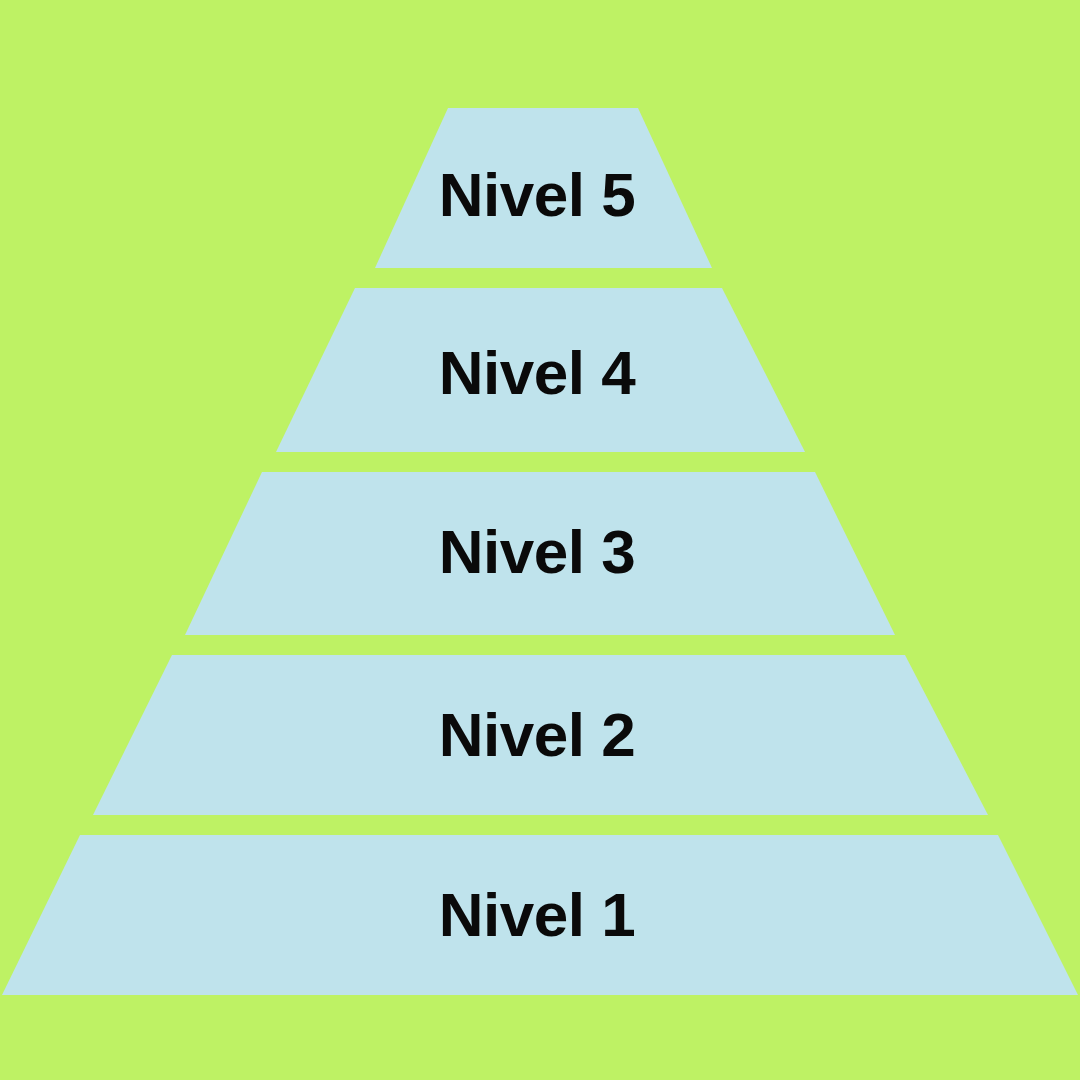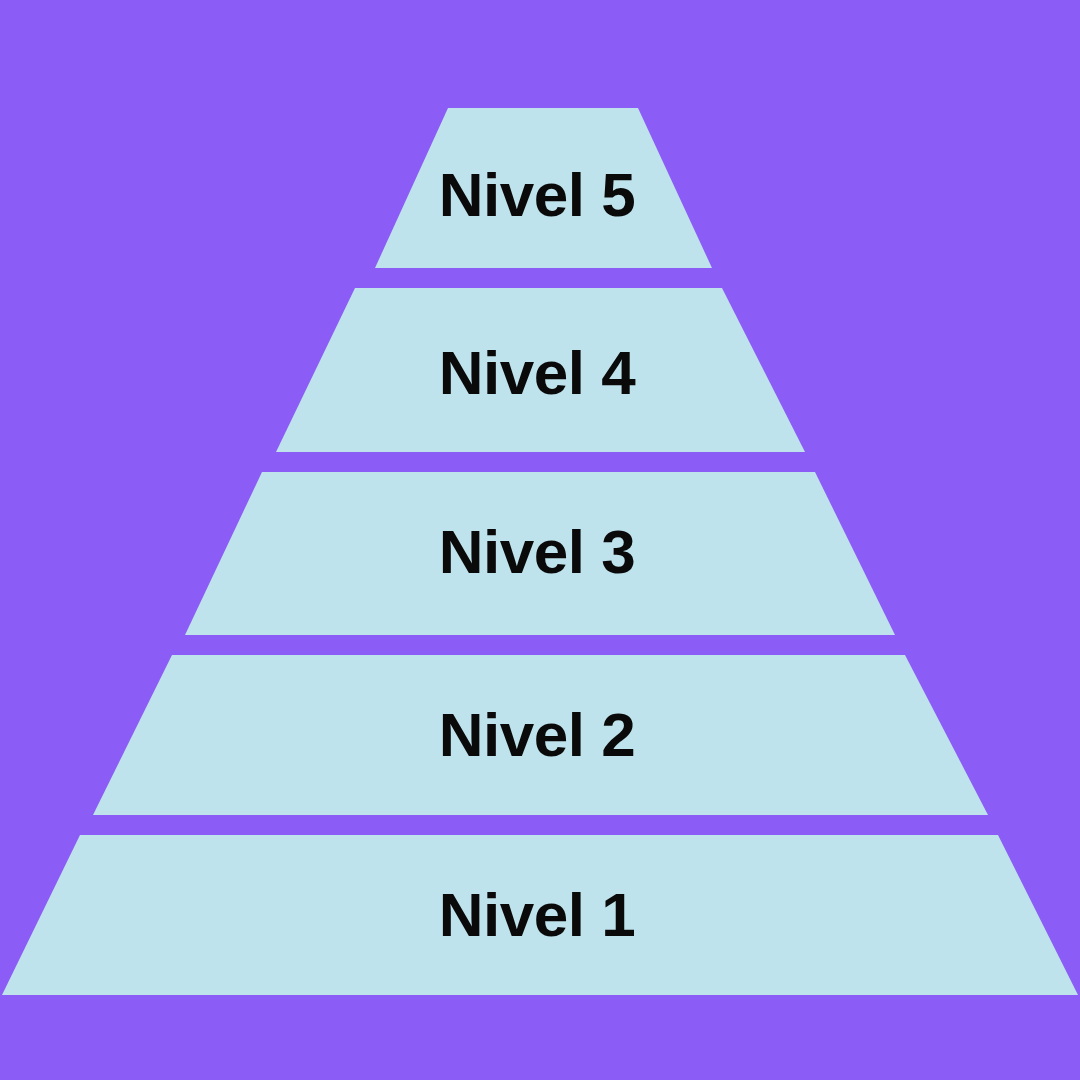--- a/index.html
+++ b/index.html
@@ -34,21 +34,21 @@
     font-size: 62px;
     letter-spacing: -0.5px;
     fill: #0a0a0a;
     text-anchor: middle;
     dominant-baseline: middle;
   }
 </style>
 </head>
 <body>
 
-<div id="pyramid-stage" style="background: #8b5cf6;">
+<div id="pyramid-stage" style="background: #bef264;">
   <svg id="pyramid-svg" viewBox="0 0 1080 1080" xmlns="http://www.w3.org/2000/svg">
 
     <g>
       <polygon fill="#BFE3EC" points="448,108 638,108 712,268 375,268"></polygon>
       <text class="tier-label" y="200" x="537" style="fill: rgb(10, 10, 10);">Nivel 5</text>
     </g>
 
     <g>
       <polygon fill="#BFE3EC" points="355,288 722,288 805,452 276,452"></polygon>
       <text class="tier-label" y="378" x="537" style="fill: rgb(10, 10, 10);">Nivel 4</text>

